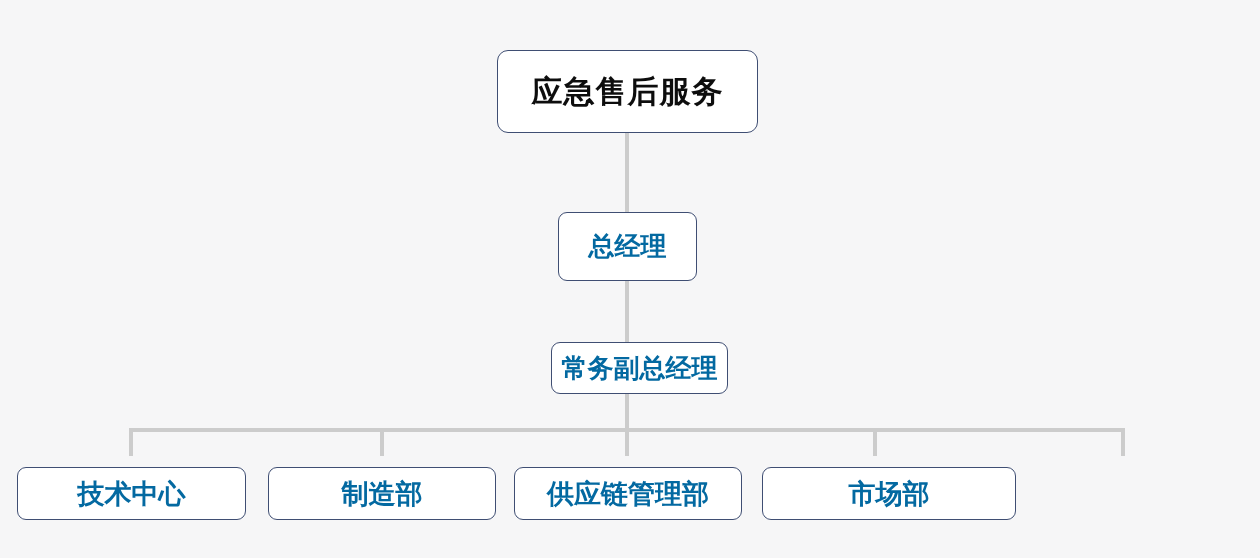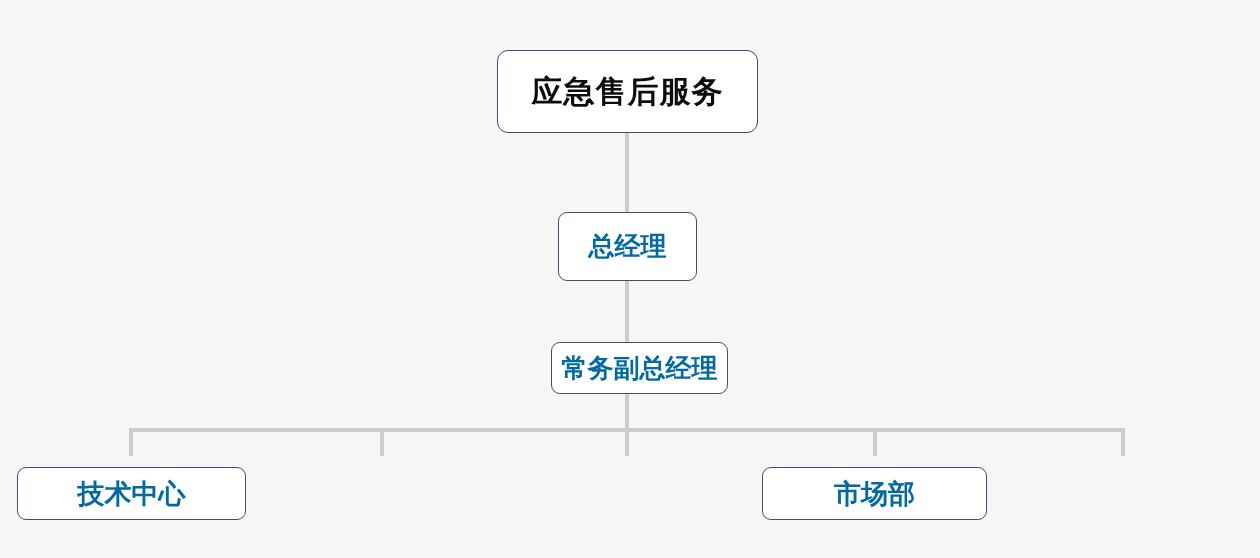--- a/index.html
+++ b/index.html
@@ -34,21 +34,21 @@
     font-size: 31px;
     color: #0d0d0d;
     letter-spacing: 1px;
   }
   .node.gm   { left: 558px; top: 212px; width: 139px; height: 69px; font-size: 26px; }
   .node.dgm  { left: 527px; top: 342px; width: 177px; height: 52px; font-size: 26px; margin-left: 24px; }
   .node.dept { top: 467px; height: 53px; font-size: 27px; }
   .node.dept-0 { left: 17px;   width: 229px; }
   .node.dept-1 { left: 268px;  width: 228px; }
   .node.dept-2 { left: 514px;  width: 228px; }
-  .node.dept-3 { left: 762px;  width: 225px; text-align: right; }
+  .node.dept-3 { left: 762px;  width: 254px; text-align: right; }
   .node.dept-4 { left: 1010px; width: 227px; }
   .connector {
     position: absolute;
     background: #cccccc;
   }
   .conn-v { width: 4px; }
   .conn-h { height: 4px; }
   .c-root-gm  { left: 625px; top: 133px; height: 79px; }
   .c-gm-dgm   { left: 625px; top: 281px; height: 61px; }
   .c-dgm-bus  { left: 625px; top: 394px; height: 36px; }
@@ -75,18 +75,20 @@
   <div class="connector conn-v c-drop-4"></div>
 
   <div class="node root">应急售后服务</div>
 
   <div class="node gm">总经理</div>
 
   <div class="node dgm">常务副总经理</div>
 
   <div class="node dept dept-0">技术中心</div>
 
+  <div class="node dept dept-1">制造部</div>
 
+  <div class="node dept dept-2">供应链管理部</div>
 
   <div class="node dept dept-3">市场部</div>
 
 
 </div>
 
 </body></html>

